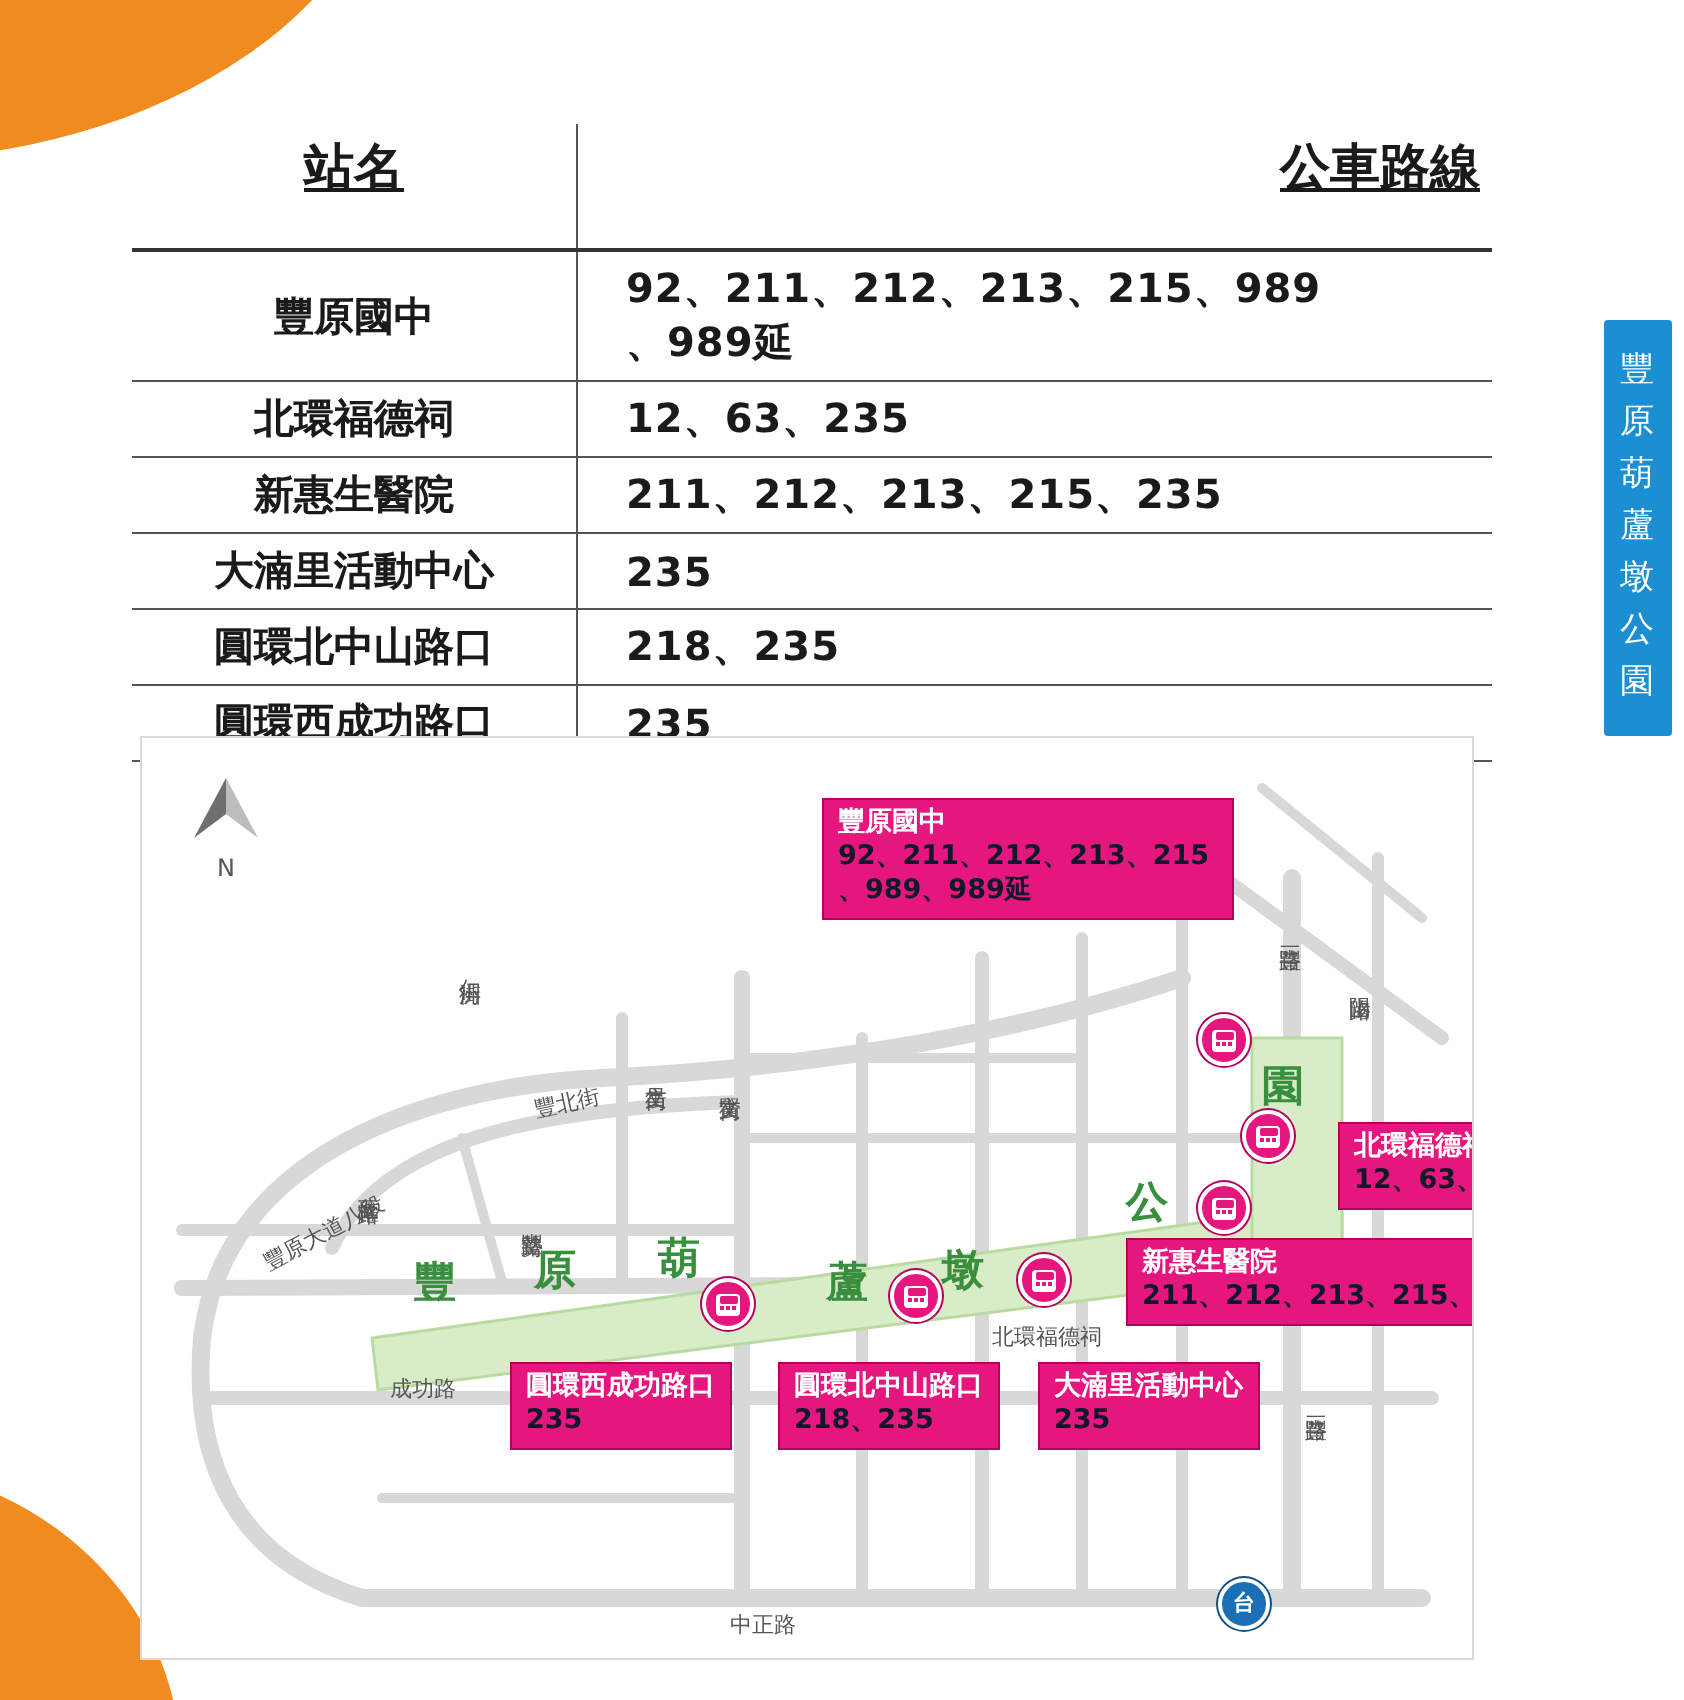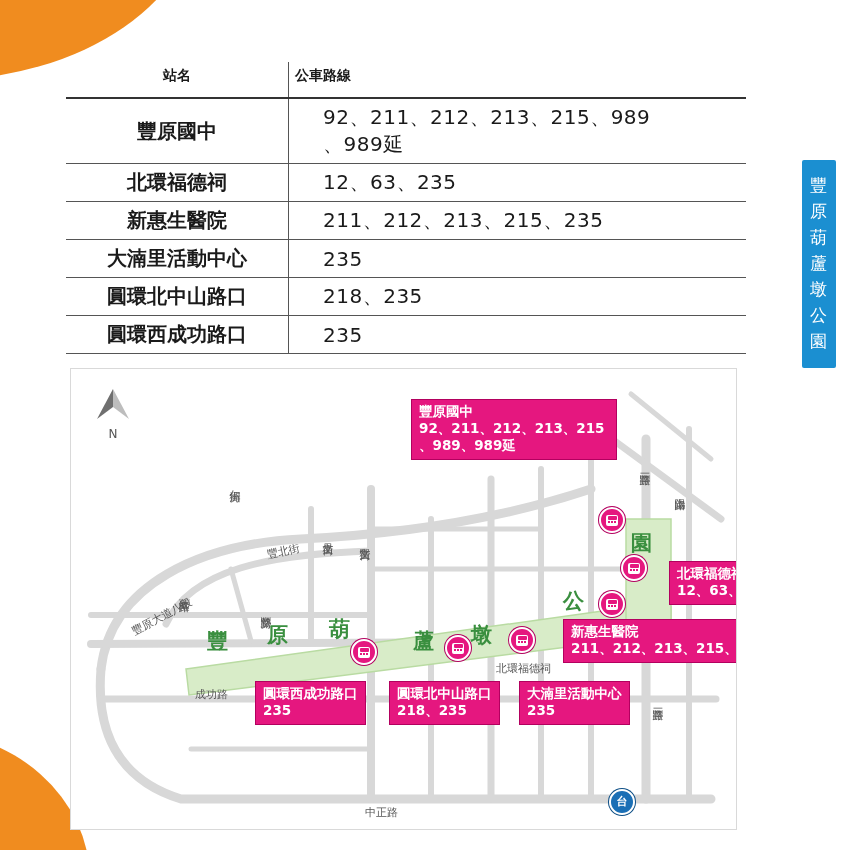--- a/index.html
+++ b/index.html
@@ -66,34 +66,36 @@
     font-size: 20px;
     color: #1a1a1a;
   }
   table.route-table th,
   table.route-table td {
     padding: 5px 6px;
     vertical-align: middle;
   }
   table.route-table thead th {
     font-weight: 700;
-    font-size: 14px;
-    padding-bottom: 12px;
+    font-size: 25px;
+    padding-bottom: 24px;
+    text-decoration: underline;
   }
   table.route-table thead th.col-station { text-align: center; width: 210px; }
-  table.route-table thead th.col-routes { text-align: left; }
+  table.route-table thead th.col-routes { text-align: right; }
   table.route-table tbody td.col-station {
     text-align: center;
     font-weight: 700;
     white-space: nowrap;
   }
   table.route-table tbody td.col-routes {
     text-align: left;
-    padding-left: 34px;
+    padding-left: 24px;
     letter-spacing: 0.5px;
+    font-weight: bold;
   }
   
   table.route-table thead tr th { border-bottom: 2px solid #333; }
   table.route-table tbody tr td { border-bottom: 1.5px solid #555; }
   table.route-table tbody tr:last-child td { border-bottom: 1.5px solid #555; }
   
   table.route-table th.col-station,
   table.route-table td.col-station { border-right: 1.5px solid #555; }
 
   
@@ -131,21 +133,21 @@
     font-size: 13px;
     line-height: 17px;
     white-space: nowrap;
   }
   .infobox .title {
     color: #ffffff;
     font-weight: 700;
     font-size: 13.5px;
   }
   .infobox .routes {
-    color: #ffffff;
+    color: #0f172a;
     font-weight: 700;
     font-size: 13.5px;
   }
 
   
   .busstop {
     position: absolute;
     width: 22px;
     height: 22px;
     border-radius: 50%;

